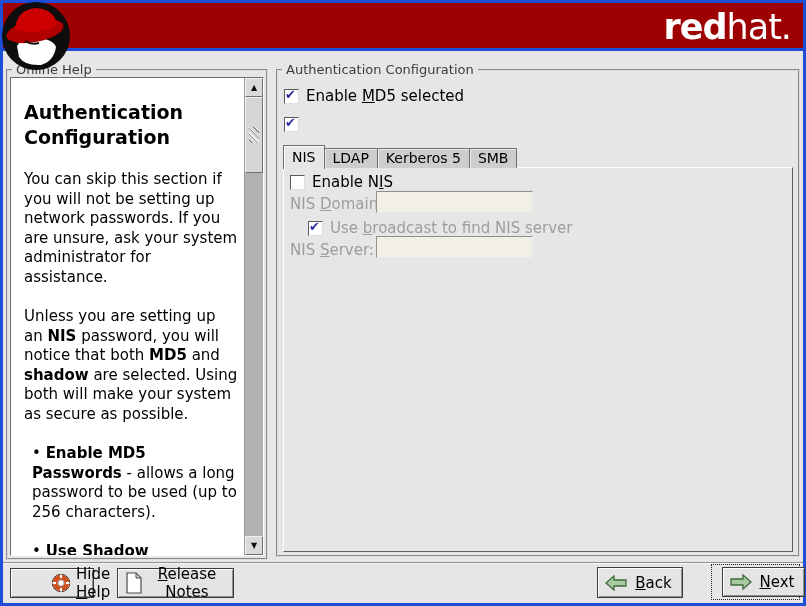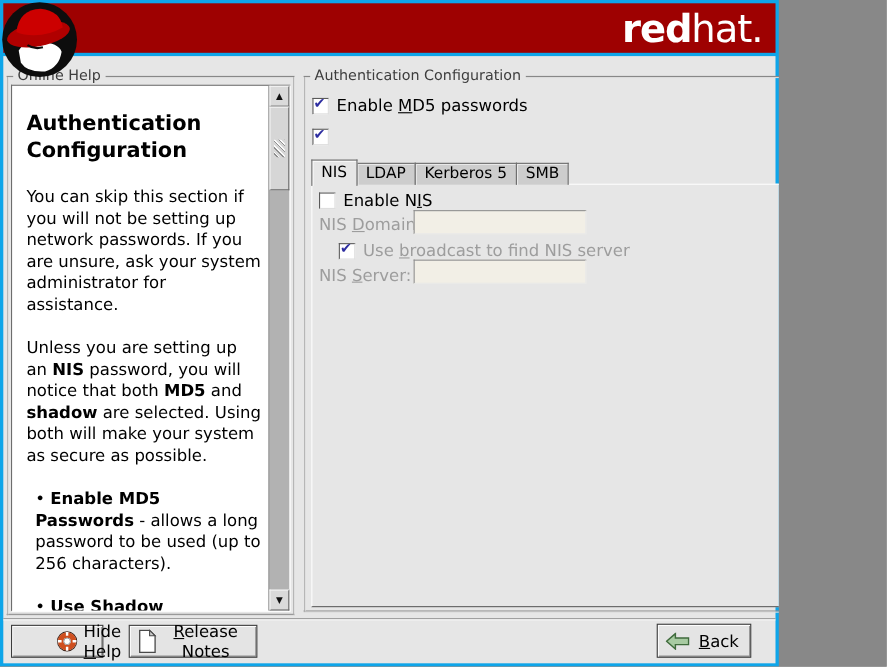--- a/index.html
+++ b/index.html
@@ -1,16 +1,16 @@
 <!DOCTYPE html>
 <html><head>
 <meta charset="utf-8">
 <style>
   html,body{margin:0;padding:0;background:#888;}
-  .window{position:relative;width:708px;height:606px;background:#0ea5e9;overflow:hidden;
+  .window{position:relative;width:806px;height:606px;background:#1d4ed8;overflow:hidden;
           font-family:"DejaVu Sans","Liberation Sans",sans-serif;color:#000;}
   .header{position:absolute;left:3px;top:3px;right:3px;height:45px;background:#9e0101;}
   .brand{position:absolute;right:12px;top:2px;font-size:35px;color:#fff;letter-spacing:-1px;line-height:44px;}
   .brand-red{font-weight:bold;}
   .brand-hat{font-weight:normal;}
   .logo{position:absolute;left:1px;top:1px;z-index:20;}
   .content{position:absolute;left:3px;top:51px;right:3px;bottom:3px;background:#e6e6e6;}
 
   .frame{position:absolute;border:2px groove #dcdcdc;box-sizing:border-box;}
   .frame-label{position:absolute;top:-9px;left:4px;background:#e6e6e6;padding:0 4px;
@@ -116,21 +116,21 @@
       </div>
     </div>
 
     <div class="frame auth-frame">
       <span class="frame-label">Authentication Configuration</span>
 
       <div class="cb-row" style="left:6px;top:16px;">
         <span class="checkbox">
             <span class="check">✔</span>
           </span>
-        <span class="cb-label"><span>Enable </span><span class="u">M</span><span>D5 passwords</span></span>
+        <span class="cb-label"><span>Enable </span><span class="u">M</span><span>D5 selected</span></span>
       </div>
 
       <div class="cb-row" style="left:6px;top:46px;">
         <span class="checkbox">
             <span class="check">✔</span>
           </span>
       </div>
 
       <div class="tabs">
         <div class="tab active">NIS</div>

